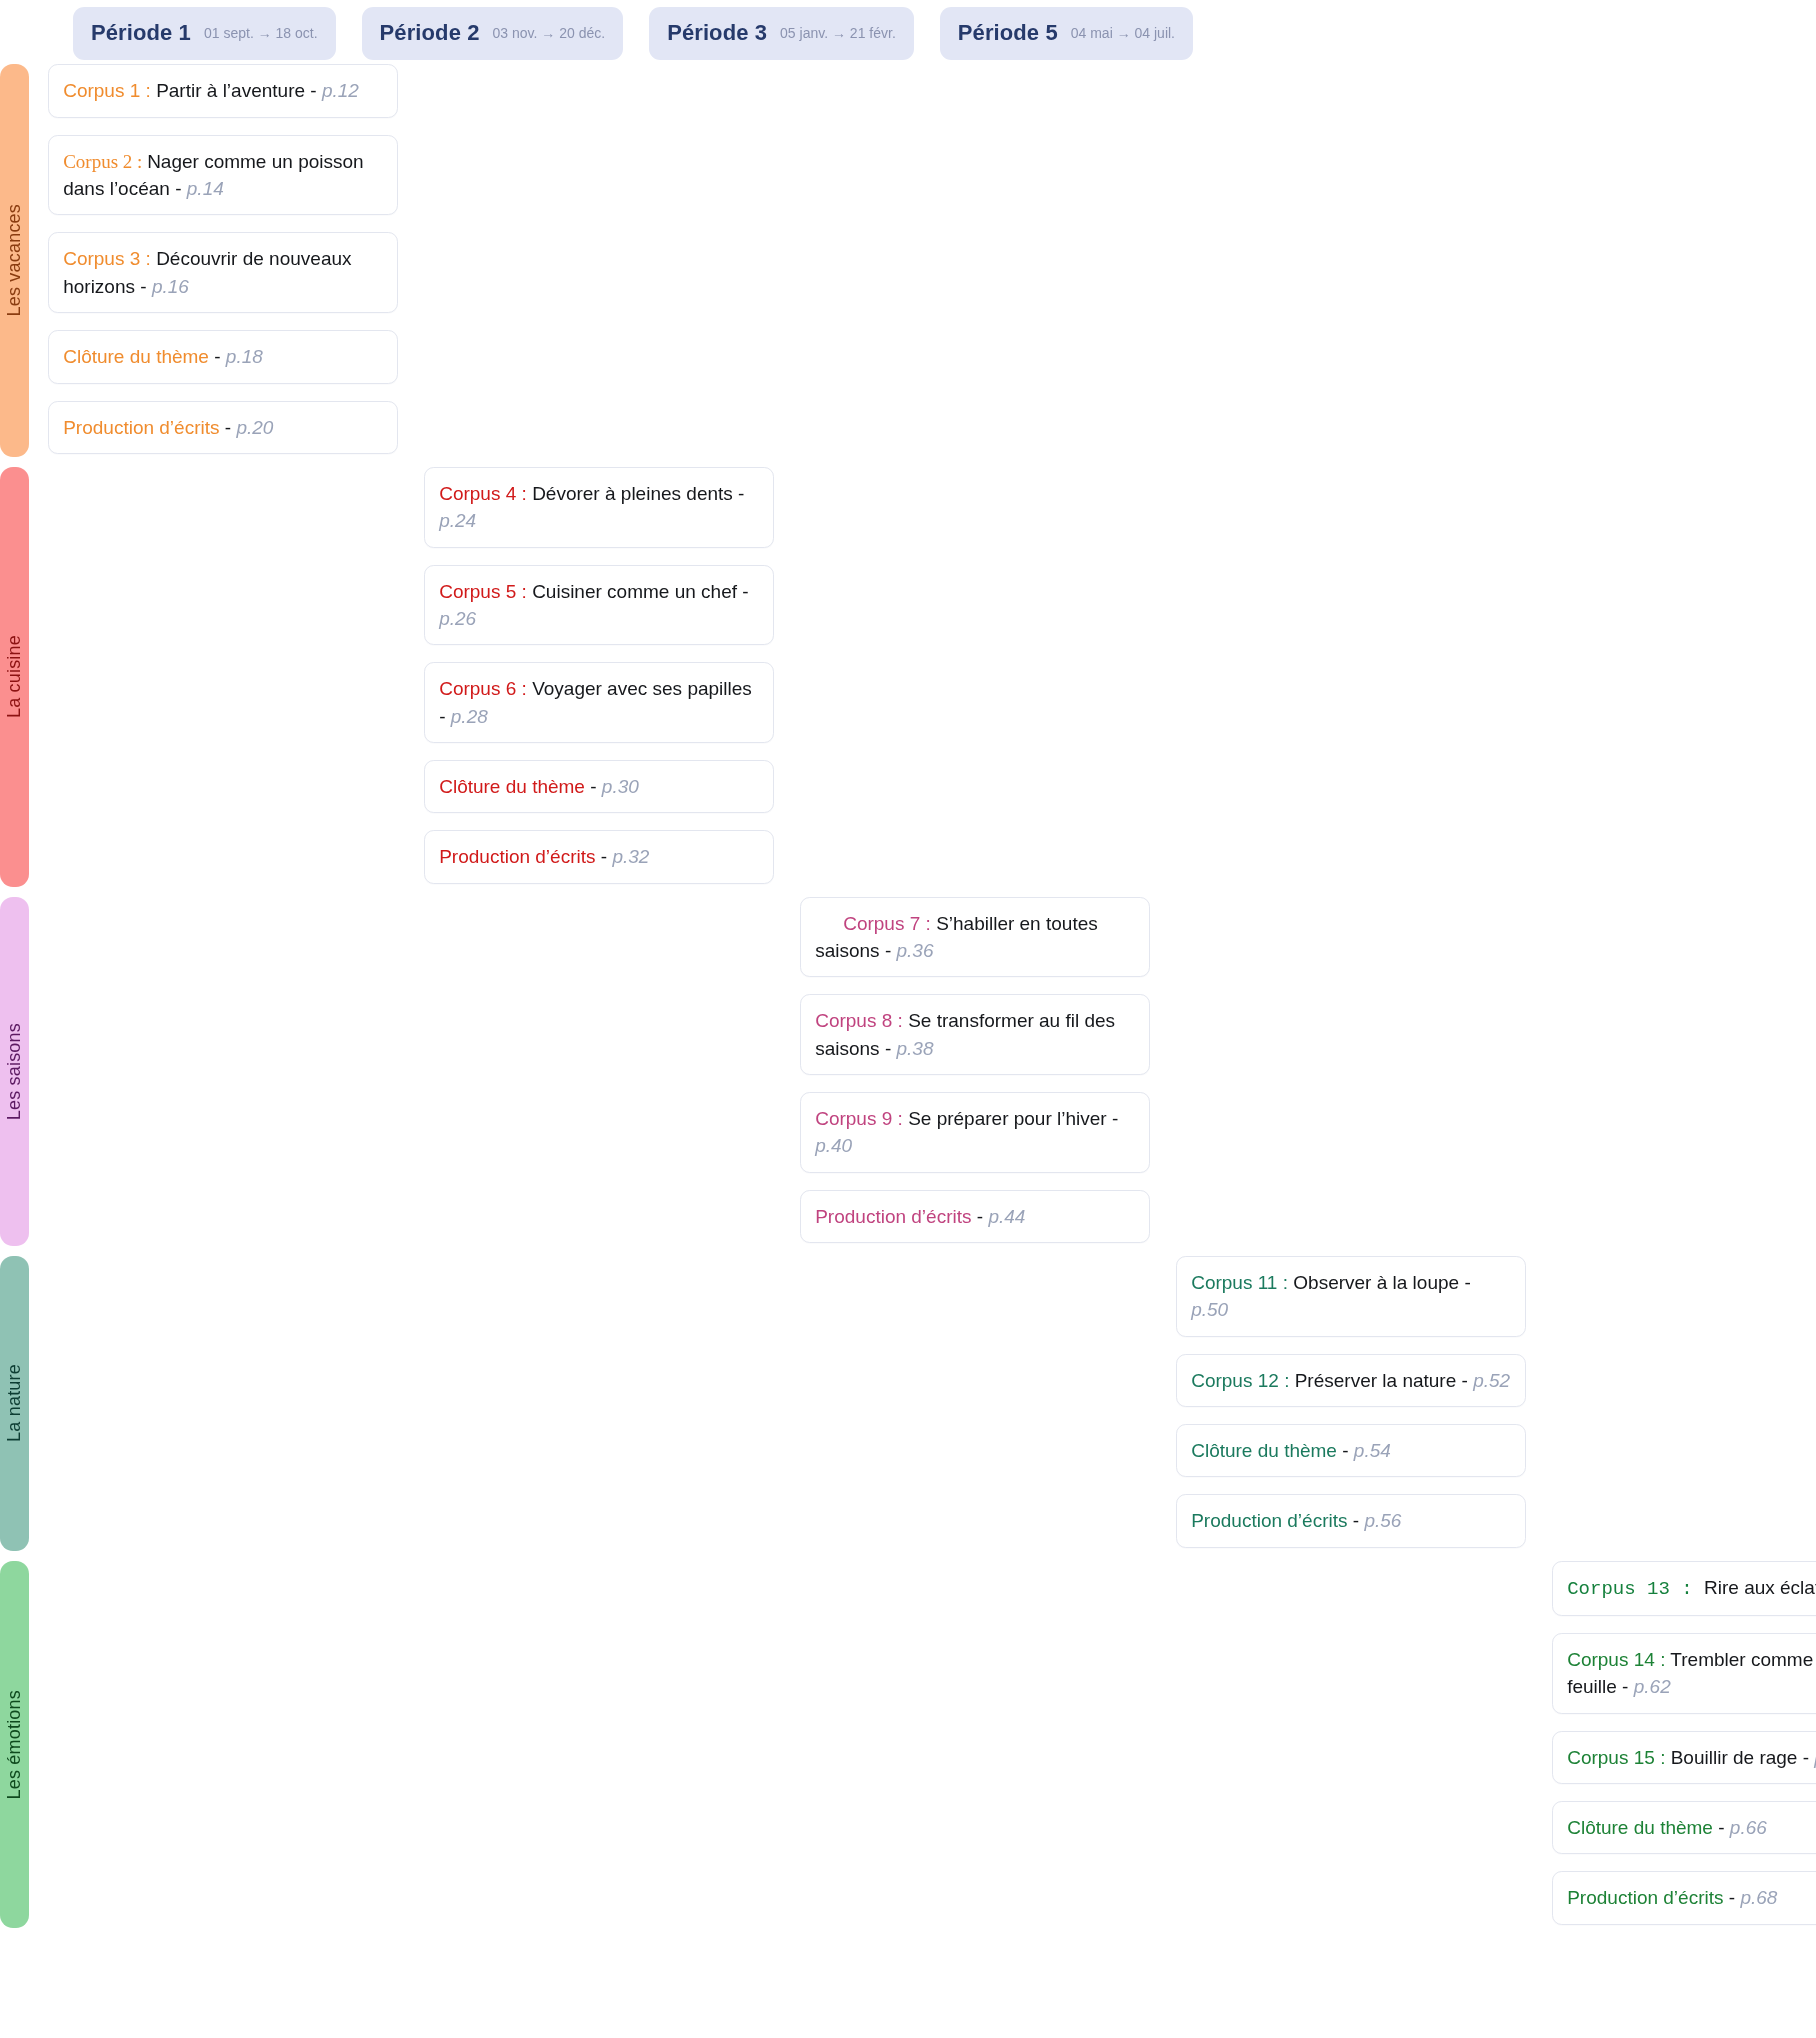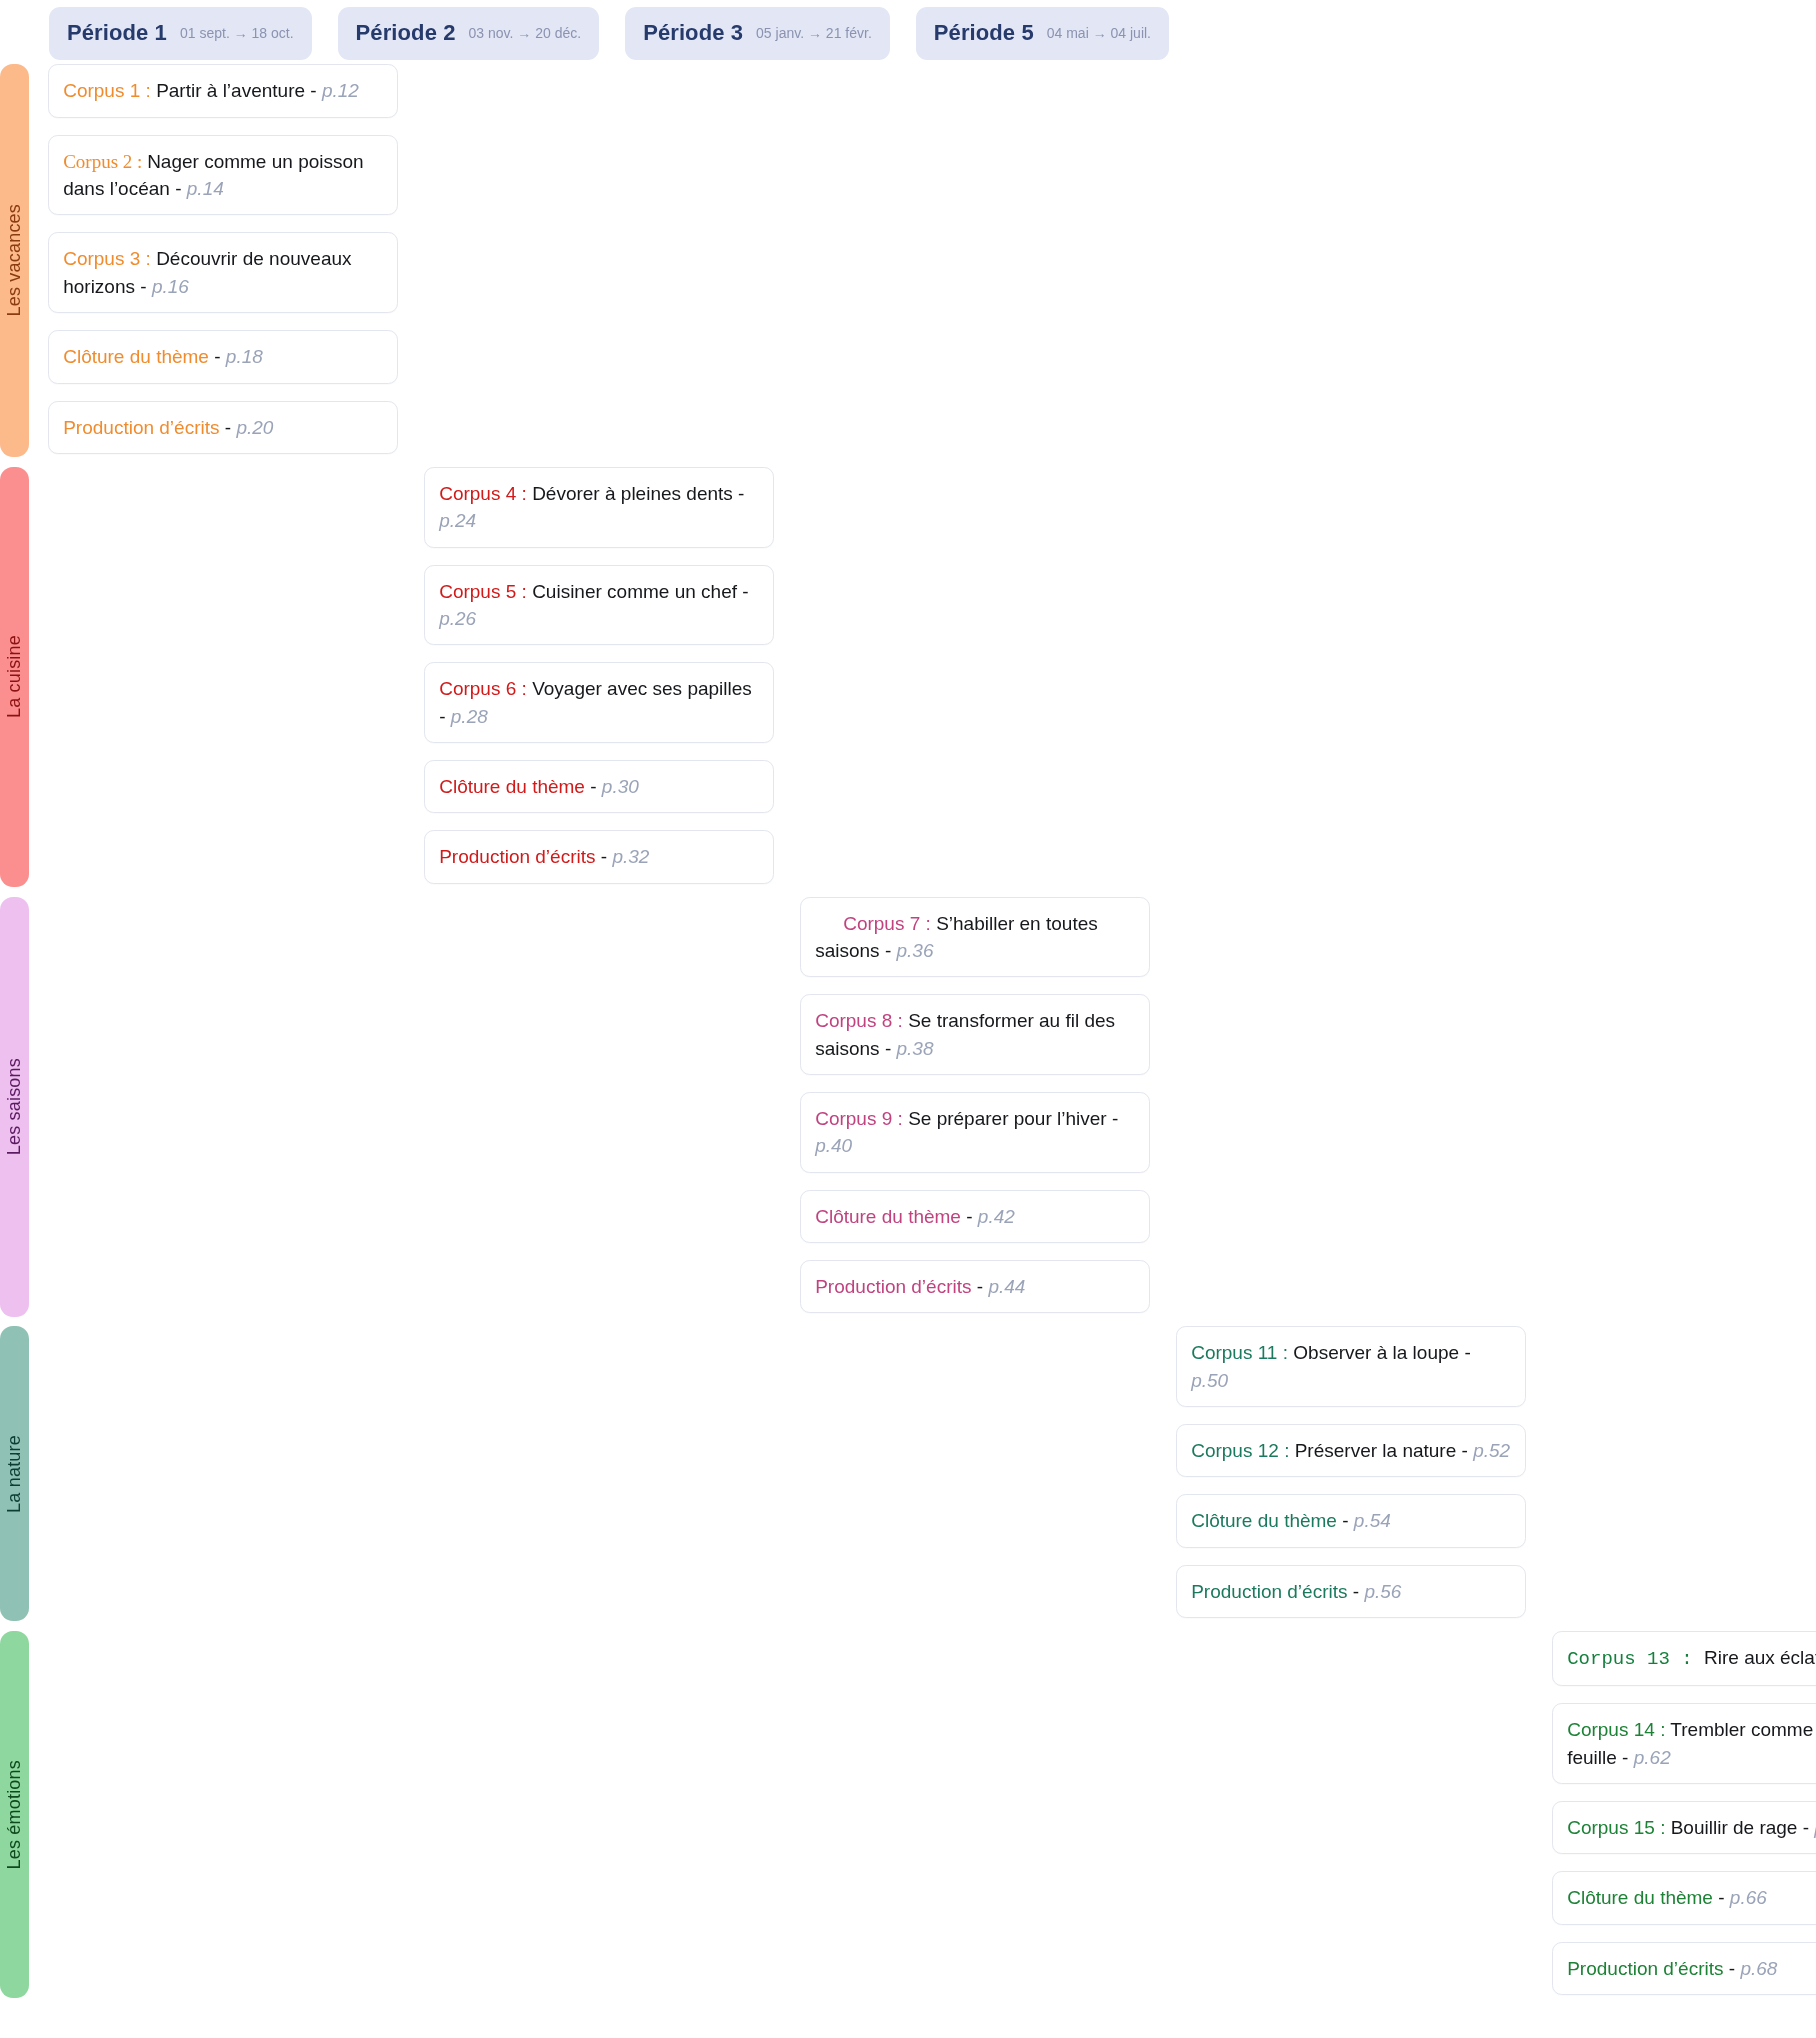--- a/index.html
+++ b/index.html
@@ -19,20 +19,21 @@
   }
 
   
   .header-row {
     display: flex;
     align-items: flex-start;
     padding-left: 49px;
     padding-top: 6.5px;
     padding-right: 0px;
     gap: 0px;
+    margin-left: 24px;
   }
   .period-header {
     background: #e2e6f5;
     border-radius: 11.3px;
     height: 53px;
     display: flex;
     align-items: center;
     padding: 0 18px;
     margin-right: 26px;
     white-space: nowrap;
@@ -182,21 +183,20 @@
         <div class="theme-strip" style="background: rgb(238, 192, 239);">
           <span class="theme-strip-label" style="color: rgb(92, 26, 98);">Les saisons</span>
         </div>
         <div class="row-track">
           <div class="cell empty"></div>
           <div class="cell empty"></div>
           <div class="cell">
             <div class="card corpus"><span class="accent" style="color: rgb(192, 67, 127); margin-left: 28px;">Corpus 7 : </span><span class="title">S’habiller en toutes saisons</span><span class="dash"> - </span><span class="page">p.36</span></div>
             <div class="card corpus"><span class="accent" style="color: rgb(192, 67, 127);">Corpus 8 : </span><span class="title">Se transformer au fil des saisons</span><span class="dash"> - </span><span class="page">p.38</span></div>
             <div class="card corpus"><span class="accent" style="color: rgb(192, 67, 127);">Corpus 9 : </span><span class="title">Se préparer pour l’hiver</span><span class="dash"> - </span><span class="page">p.40</span></div>
-            <div class="card meta"><span class="accent" style="color: rgb(192, 67, 127);">Clôture du thème</span><span class="dash"> - </span><span class="page">p.42</span></div>
             <div class="card meta"><span class="accent" style="color: rgb(192, 67, 127);">Production d’écrits</span><span class="dash"> - </span><span class="page">p.44</span></div>
           </div>
           <div class="cell empty"></div>
           <div class="cell empty"></div>
         </div>
       </div>
       <div class="theme-row">
         <div class="theme-strip" style="background: rgb(143, 194, 180);">
           <span class="theme-strip-label" style="color: rgb(13, 61, 51);">La nature</span>
         </div>

